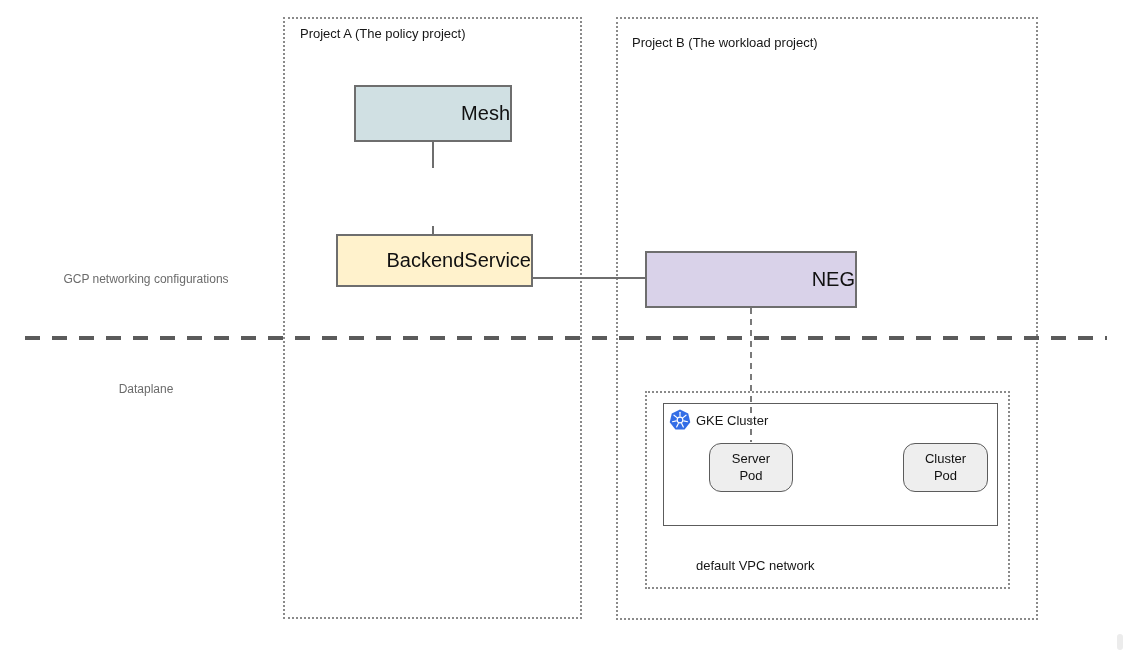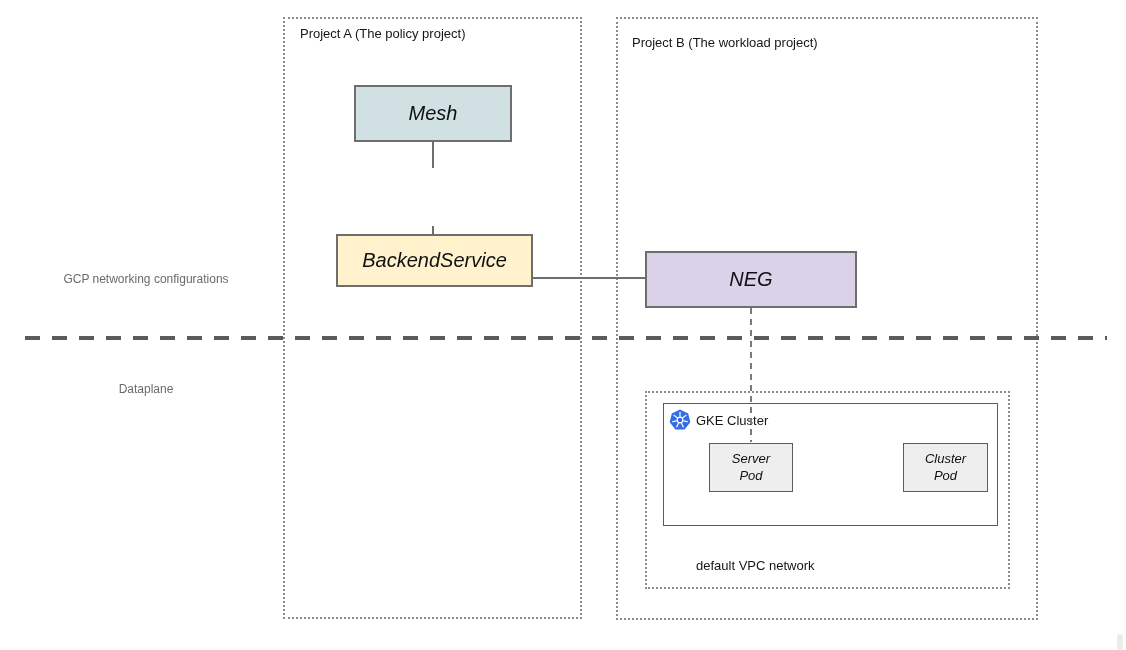--- a/index.html
+++ b/index.html
@@ -24,27 +24,26 @@
     color: #161616;
     white-space: nowrap;
   }
 
   
   .node {
     box-sizing: border-box;
     border: 2px solid #6e6e6e;
     display: flex;
     align-items: center;
-    justify-content: center;
+    justify-content: flex-end;
     color: #111111;
     z-index: 4;
-    font-style: italic;
   }
   .node-lg { font-size: 20px; }
-  .node-sm { font-size: 13px; line-height: 1.25; text-align: center; }
+  .node-sm { font-size: 13px; line-height: 1.25; text-align: center; border-radius: 12px; }
   .node-mesh        { background: #d0e0e3; }
   .node-httproute   { background: #d9ead3; }
   .node-backend     { background: #fff2cc; }
   .node-neg         { background: #d9d2e9; }
   .node-pod         { background: #eeeeee; border: 1.5px solid #5c5c5c; }
   .pod-label { display: block; width: 54px; margin: 0 auto; text-align: center; }
 
   
   .conn-v { width: 2px; background: #6e6e6e; z-index: 3; }
   .conn-h { height: 2px; background: #6e6e6e; z-index: 3; }

